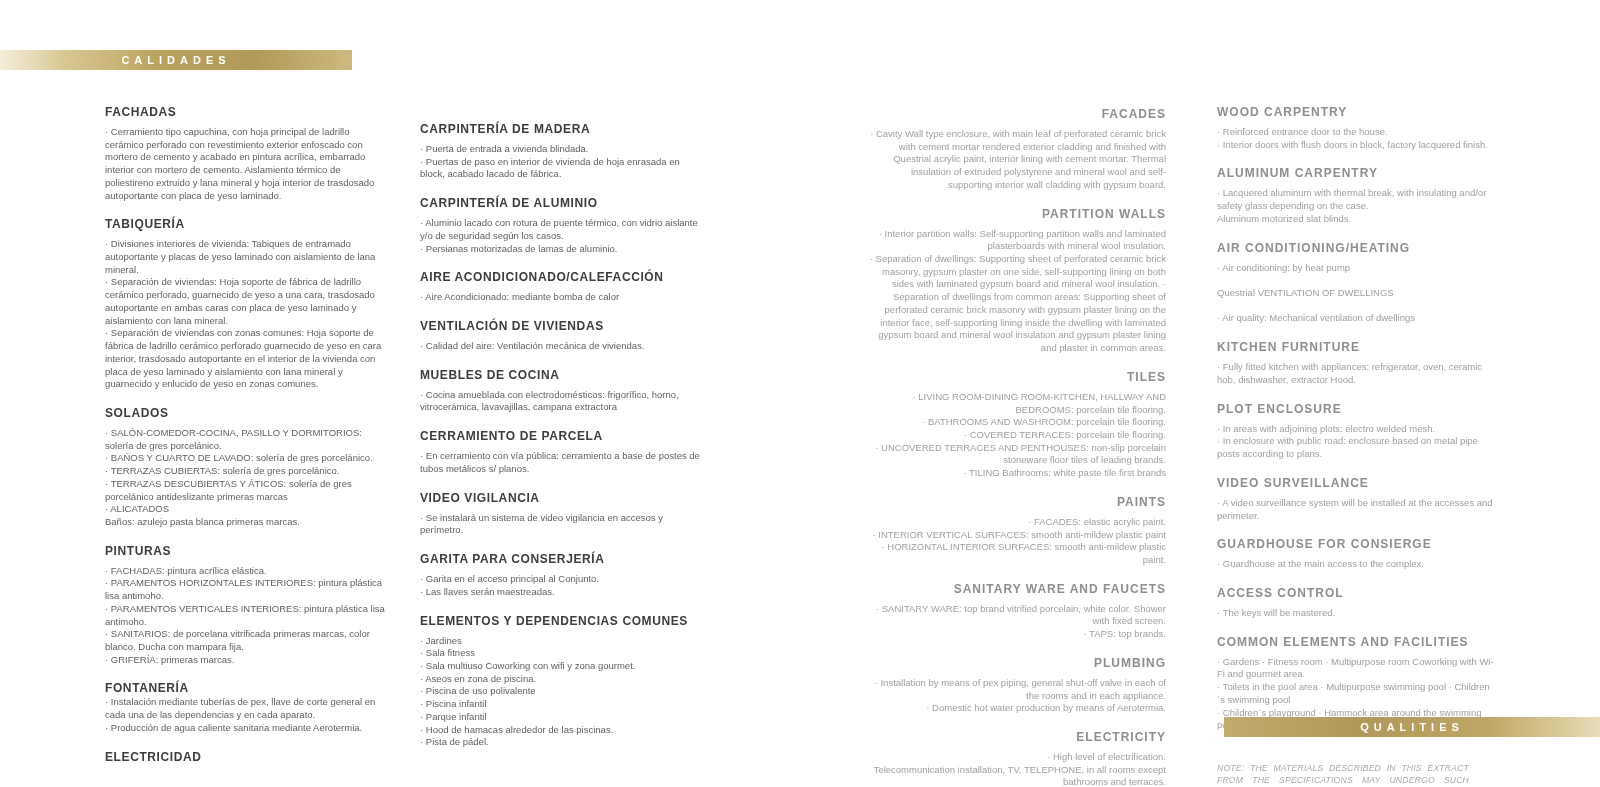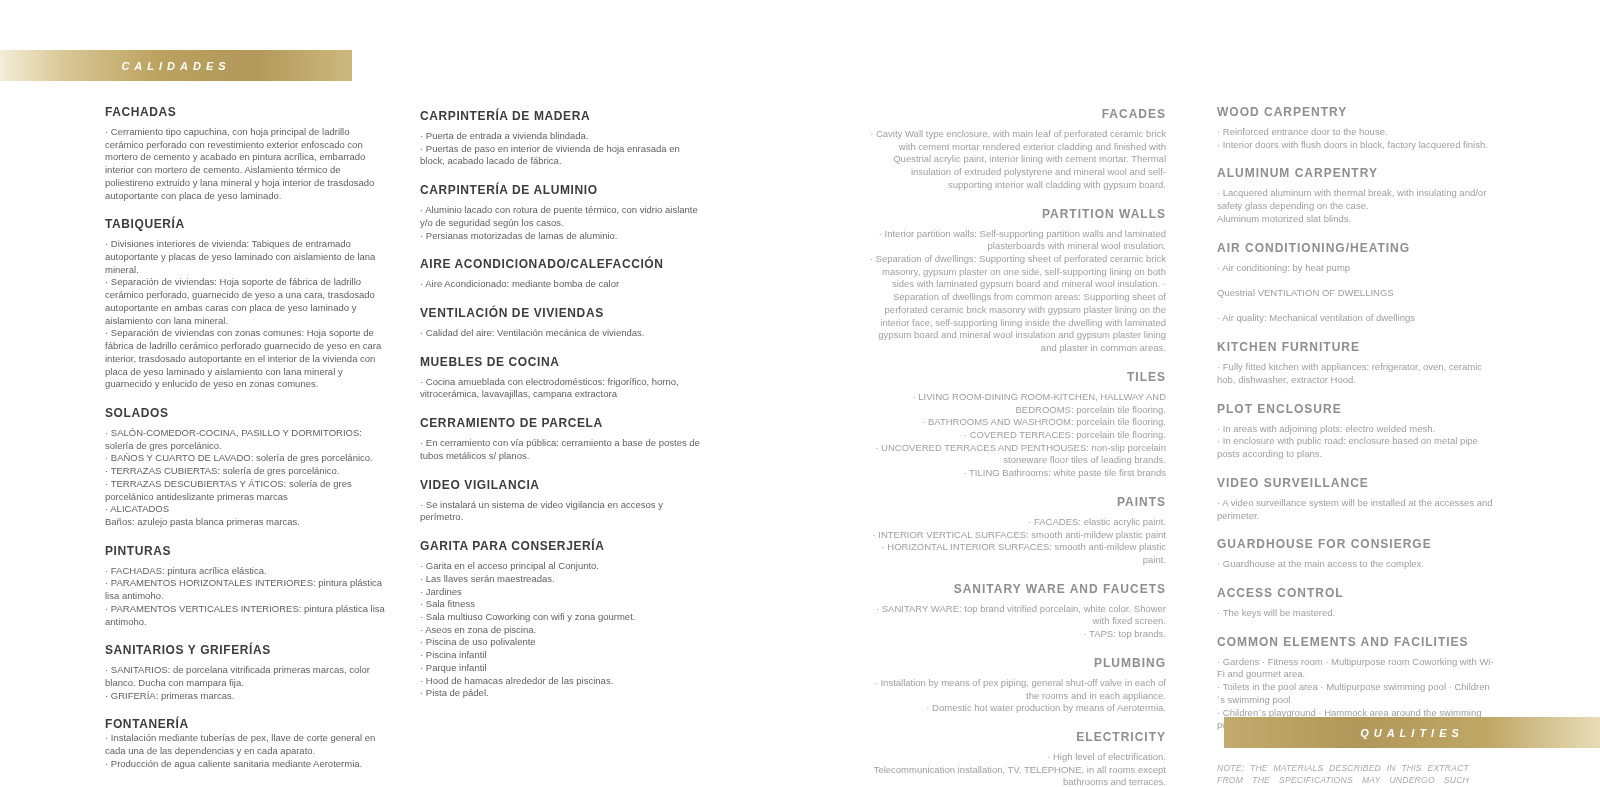--- a/index.html
+++ b/index.html
@@ -2,22 +2,22 @@
 <html><head>
 <meta charset="utf-8">
 <style>
   html,body{margin:0;padding:0;}
   body{
     width:1600px;height:787px;position:relative;overflow:hidden;
     background:#ffffff;
     font-family:"Liberation Sans", sans-serif;
   }
   .banner{
-    position:absolute;height:31px;display:flex;align-items:center;justify-content:center;
-    color:#ffffff;font-weight:bold;font-size:11px;letter-spacing:5px;font-style:italic;
+    position:absolute;height:20px;display:flex;align-items:center;justify-content:center;
+    color:#ffffff;font-weight:bold;font-size:11px;letter-spacing:5px;
   }
   .banner-top{
     left:0;top:50px;width:352px;
     background:linear-gradient(90deg,#f4edd8 0%,#d9c896 18%,#bba25f 45%,#b2985a 72%,#cdb97e 100%);
   }
   .banner-bottom{
     right:0;top:717px;width:376px;
     background:linear-gradient(90deg,#c2ab6e 0%,#b1975a 35%,#bfa766 70%,#e8dcb8 100%);
   }
   .col{position:absolute;}
@@ -65,33 +65,32 @@
       <div class="line">· TERRAZAS DESCUBIERTAS Y ÁTICOS: solería de gres porcelánico antideslizante primeras marcas</div>
       <div class="line">· ALICATADOS</div>
       <div class="line">Baños: azulejo pasta blanca primeras marcas.</div>
     </div>
     <h3>PINTURAS</h3>
     <div class="sec">
       <div class="line">· FACHADAS: pintura acrílica elástica.</div>
       <div class="line">· PARAMENTOS HORIZONTALES INTERIORES: pintura plástica lisa antimoho.</div>
       <div class="line">· PARAMENTOS VERTICALES INTERIORES: pintura plástica lisa antimoho.</div>
     </div>
-    <h3>SANITARIOS Y GRIFERÍAS</h3>
     <div class="sec">
       <div class="line">· SANITARIOS: de porcelana vitrificada primeras marcas, color blanco. Ducha con mampara fija.</div>
       <div class="line">· GRIFERÍA: primeras marcas.</div>
     </div>
     <h3 class="tight">FONTANERÍA</h3>
     <div class="sec">
       <div class="line">· Instalación mediante tuberías de pex, llave de corte general en cada una de las dependencias y en cada aparato.</div>
       <div class="line">· Producción de agua caliente sanitaria mediante Aerotermia.</div>
     </div>
     <h3>ELECTRICIDAD</h3>
   </div>
-<div class="col spanish" id="col-1" style="left: 420px; top: 109px; width: 286px;">
+<div class="col spanish" id="col-1" style="left: 420px; top: 122px; width: 286px;">
     <h3>CARPINTERÍA DE MADERA</h3>
     <div class="sec">
       <div class="line">· Puerta de entrada a vivienda blindada.</div>
       <div class="line">· Puertas de paso en interior de vivienda de hoja enrasada en block, acabado lacado de fábrica.</div>
     </div>
     <h3>CARPINTERÍA DE ALUMINIO</h3>
     <div class="sec">
       <div class="line">· Aluminio lacado con rotura de puente térmico, con vidrio aislante y/o de seguridad según los casos.</div>
       <div class="line">· Persianas motorizadas de lamas de aluminio.</div>
     </div>
@@ -115,20 +114,21 @@
     <div class="sec">
       <div class="line">· Se instalará un sistema de video vigilancia en accesos y perímetro.</div>
     </div>
     <h3>GARITA PARA CONSERJERÍA</h3>
     <div class="sec">
       <div class="line">· Garita en el acceso principal al Conjunto.</div>
     </div>
     <div class="sec">
       <div class="line">· Las llaves serán maestreadas.</div>
     </div>
+    <h3>ELEMENTOS Y DEPENDENCIAS COMUNES</h3>
     <div class="sec">
       <div class="line">· Jardines</div>
       <div class="line">· Sala fitness</div>
       <div class="line">· Sala multiuso Coworking con wifi y zona gourmet.</div>
       <div class="line">· Aseos en zona de piscina.</div>
       <div class="line">· Piscina de uso polivalente</div>
       <div class="line">· Piscina infantil</div>
       <div class="line">· Parque infantil</div>
       <div class="line">· Hood de hamacas alrededor de las piscinas.</div>
       <div class="line">· Pista de pádel.</div>

